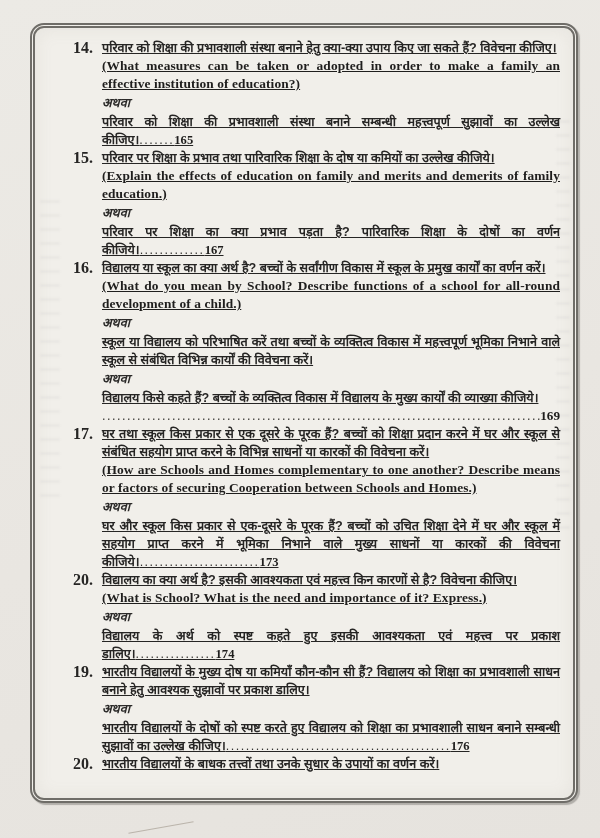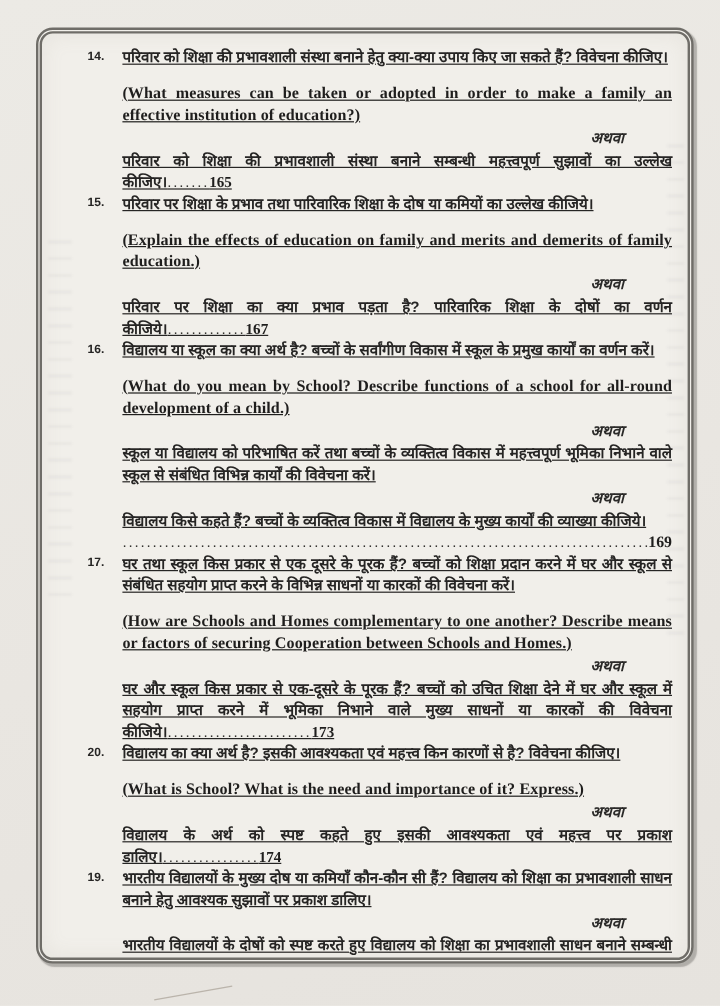--- a/index.html
+++ b/index.html
@@ -22,39 +22,39 @@
     border: 5px double #6f6d68;
     border-radius: 14px;
     background: #f1efea;
     box-shadow: 2px 2px 1px rgba(110,108,104,.45), inset 0 0 18px rgba(160,150,135,.12);
     padding: 11px 13px 6px 38px;
     overflow: hidden;
   }
   .question { display: flex; }
   .qnum {
     flex: none; width: 29px;
-    font-family: Liberation Sans, sans-serif;
-    font-weight: bold; font-size: 10px; line-height: 18px;
+    font-family: Liberation Serif, serif;
+    font-weight: bold; font-size: 16px; line-height: 18px;
     color: #262524;
   }
   .qbody { flex: 1; min-width: 0; }
   p { margin: 0; text-decoration: underline; }
   .hi, .alt-line {
     font-size: 12.6px; font-weight: 600;
     line-height: 18px; text-align: justify;
     color: #262524;
   }
   .en {
     font-family: "Liberation Serif", serif;
     font-weight: bold; font-size: 13.4px;
     line-height: 18px; text-align: justify;
-    color: #1f1e1d; letter-spacing: .1px; margin-top: 12px;
+    color: #1f1e1d; letter-spacing: .1px;
   }
   .or {
-    text-align: right; font-style: italic; font-weight: 600;
+    text-align: left; font-style: italic; font-weight: 600;
     font-size: 12.6px; line-height: 18px; margin: 1px 40px 1px 0;
     color: #2b2a29;
   }
   .leader { font-weight: 400; letter-spacing: 1.5px; color: #33322f; }
   .pagenum { font-family: "Liberation Serif", serif; font-weight: bold; color: #1f1e1d; }
   .dots-line { display: flex; align-items: baseline; line-height: 18px; }
   .dots-fill {
     flex: 1; overflow: hidden; white-space: nowrap;
     font-size: 12.6px; letter-spacing: 1.5px; color: #33322f;
   }

